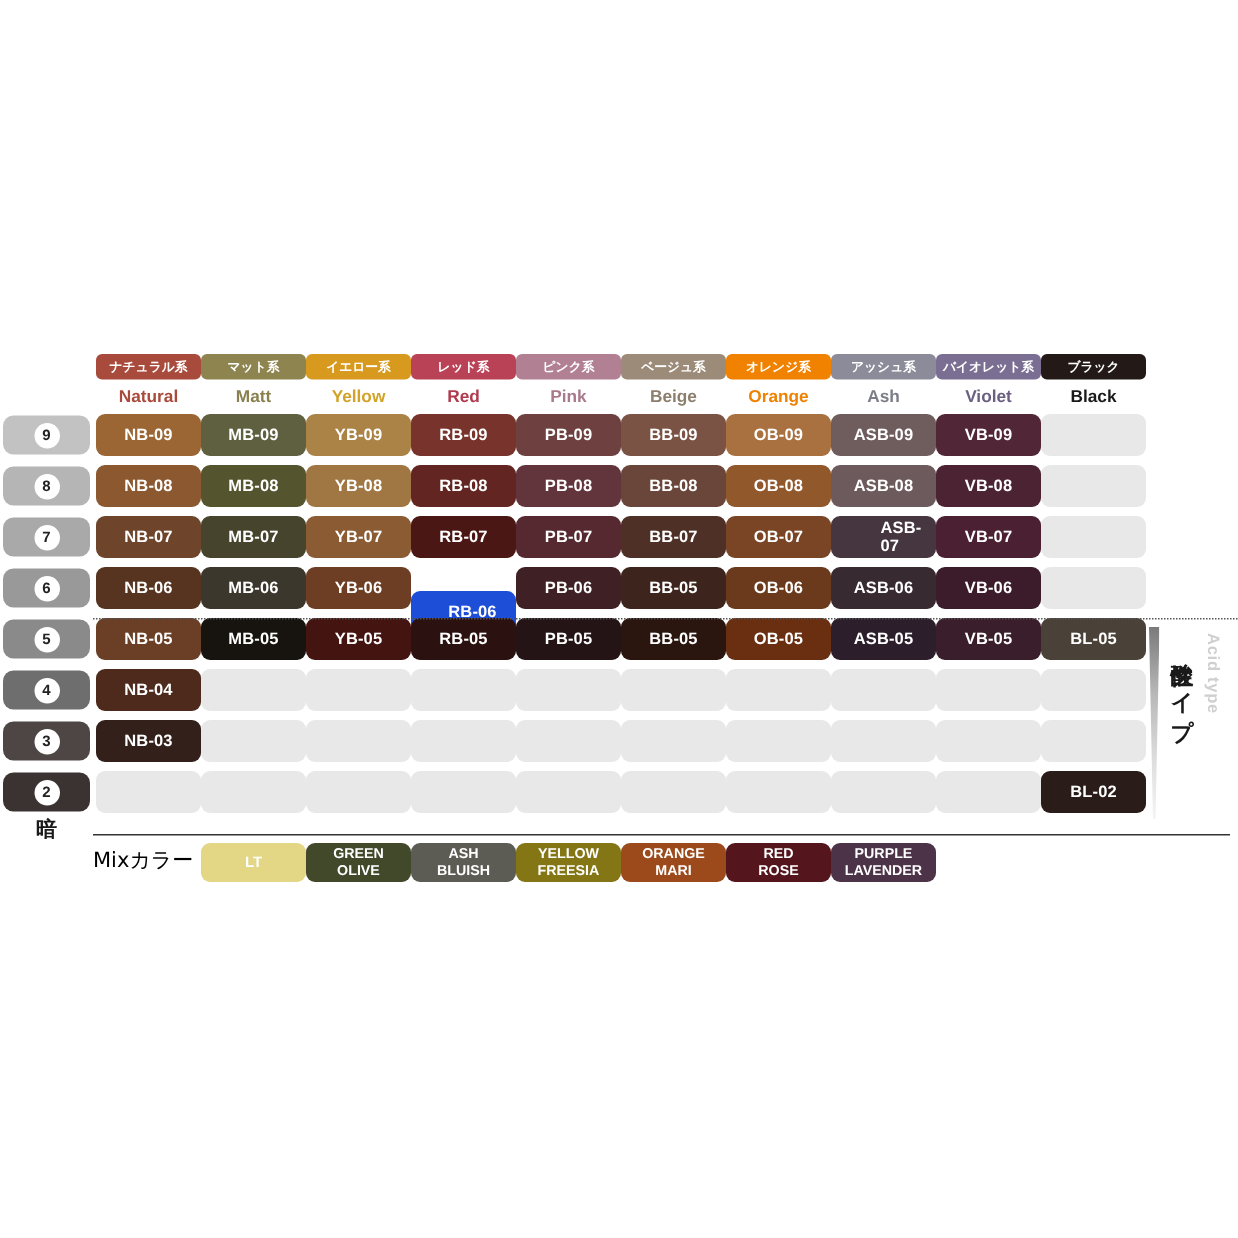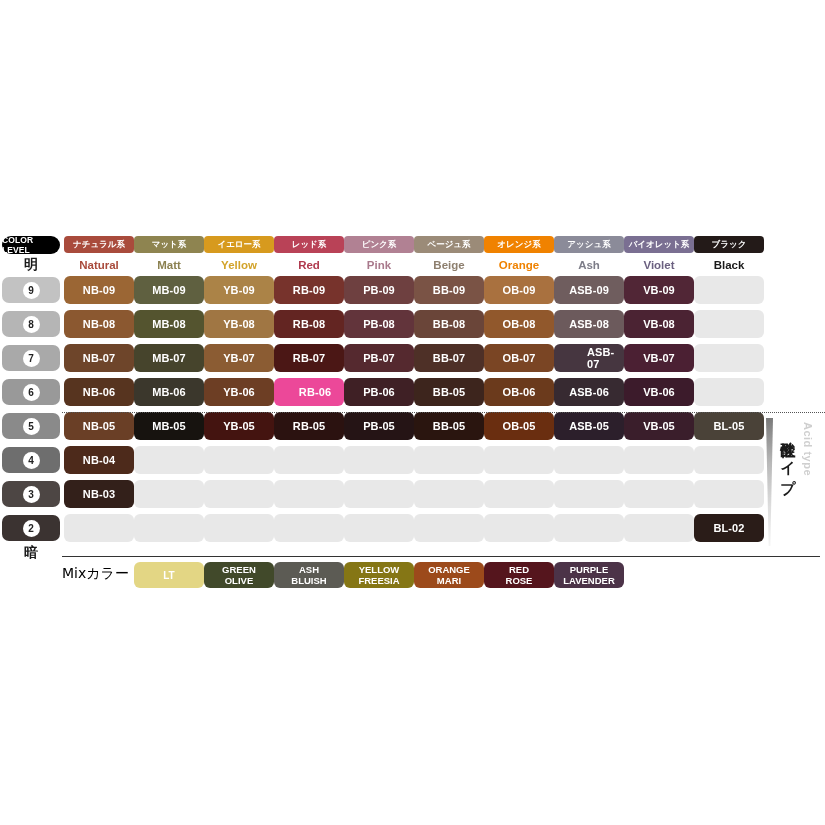--- a/index.html
+++ b/index.html
@@ -176,24 +176,20 @@
     line-height: 11px;
     text-align: center;
   }
   .mix-pill.single { font-size: 10px; }
 </style>
 </head>
 <body>
 
 <div id="chart-root">
 
-  <div id="header-row">
-    <div class="level-badge">COLOR LEVEL</div>
-    <div class="akarui-label">明</div>
-  </div>
 
   <div class="kurai-label">暗</div>
 
   <div id="col-heads" style="position: absolute; left: 0px; top: 236px; width: 825px; height: 38px;">
       <div class="col-head" style="left: 64px;">
         <div class="jp-pill" style="background: rgb(169, 75, 60); color: rgb(255, 255, 255);">ナチュラル系</div>
         <div class="en-name" style="color: rgb(169, 75, 60);">Natural</div>
       </div>
       <div class="col-head" style="left: 134px;">
         <div class="jp-pill" style="background: rgb(142, 132, 80); color: rgb(255, 255, 255);">マット系</div>
@@ -284,21 +280,21 @@
       <div class="swatch" style="left: 274px; top: 344px; background: rgb(75, 23, 21); color: rgb(255, 255, 255);">RB-07</div>
       <div class="swatch" style="left: 344px; top: 344px; background: rgb(85, 41, 47); color: rgb(255, 255, 255);">PB-07</div>
       <div class="swatch" style="left: 414px; top: 344px; background: rgb(78, 48, 39); color: rgb(255, 255, 255);">BB-07</div>
       <div class="swatch" style="left: 484px; top: 344px; background: rgb(122, 69, 36); color: rgb(255, 255, 255);">OB-07</div>
       <div class="swatch" style="left: 554px; top: 344px; background: rgb(70, 54, 64); color: rgb(255, 255, 255); padding-left: 33px;">ASB-07</div>
       <div class="swatch" style="left: 624px; top: 344px; background: rgb(75, 32, 51); color: rgb(255, 255, 255);">VB-07</div>
       <div class="swatch empty" style="left: 694px; top: 344px; background: rgb(232, 232, 232); color: rgb(232, 232, 232);"></div>
       <div class="swatch" style="left: 64px; top: 378px; background: rgb(87, 52, 31); color: rgb(255, 255, 255);">NB-06</div>
       <div class="swatch" style="left: 134px; top: 378px; background: rgb(59, 55, 44); color: rgb(255, 255, 255);">MB-06</div>
       <div class="swatch" style="left: 204px; top: 378px; background: rgb(109, 62, 36); color: rgb(255, 255, 255);">YB-06</div>
-      <div class="swatch" style="left: 274px; top: 378px; background: #ec4899; color: rgb(255, 255, 255); padding-left: 12px;">RB-06</div>
+      <div class="swatch" style="left: 274px; top: 394px; background: #1d4ed8; color: rgb(255, 255, 255); padding-left: 12px;">RB-06</div>
       <div class="swatch" style="left: 344px; top: 378px; background: rgb(63, 32, 37); color: rgb(255, 255, 255);">PB-06</div>
       <div class="swatch" style="left: 414px; top: 378px; background: rgb(61, 37, 29); color: rgb(255, 255, 255);">BB-05</div>
       <div class="swatch" style="left: 484px; top: 378px; background: rgb(107, 58, 28); color: rgb(255, 255, 255);">OB-06</div>
       <div class="swatch" style="left: 554px; top: 378px; background: rgb(55, 42, 49); color: rgb(255, 255, 255);">ASB-06</div>
       <div class="swatch" style="left: 624px; top: 378px; background: rgb(60, 27, 43); color: rgb(255, 255, 255);">VB-06</div>
       <div class="swatch empty" style="left: 694px; top: 378px; background: rgb(232, 232, 232); color: rgb(232, 232, 232);"></div>
       <div class="swatch" style="left: 64px; top: 412px; background: rgb(106, 63, 38); color: rgb(255, 255, 255);">NB-05</div>
       <div class="swatch" style="left: 134px; top: 412px; background: rgb(23, 19, 15); color: rgb(255, 255, 255);">MB-05</div>
       <div class="swatch" style="left: 204px; top: 412px; background: rgb(68, 20, 16); color: rgb(255, 255, 255);">YB-05</div>
       <div class="swatch" style="left: 274px; top: 412px; background: rgb(43, 18, 16); color: rgb(255, 255, 255);">RB-05</div>

